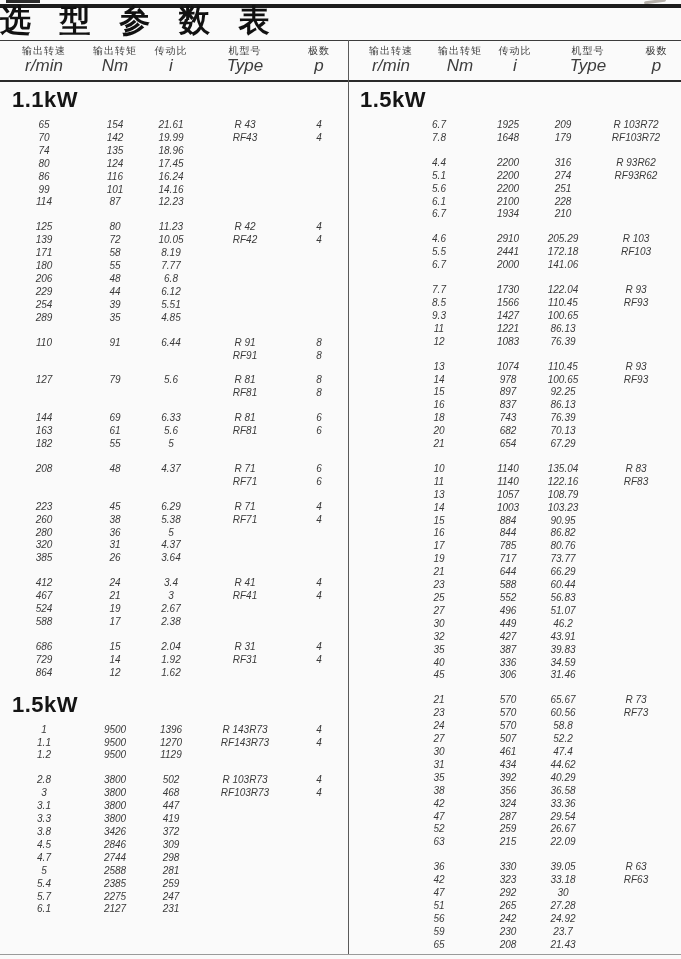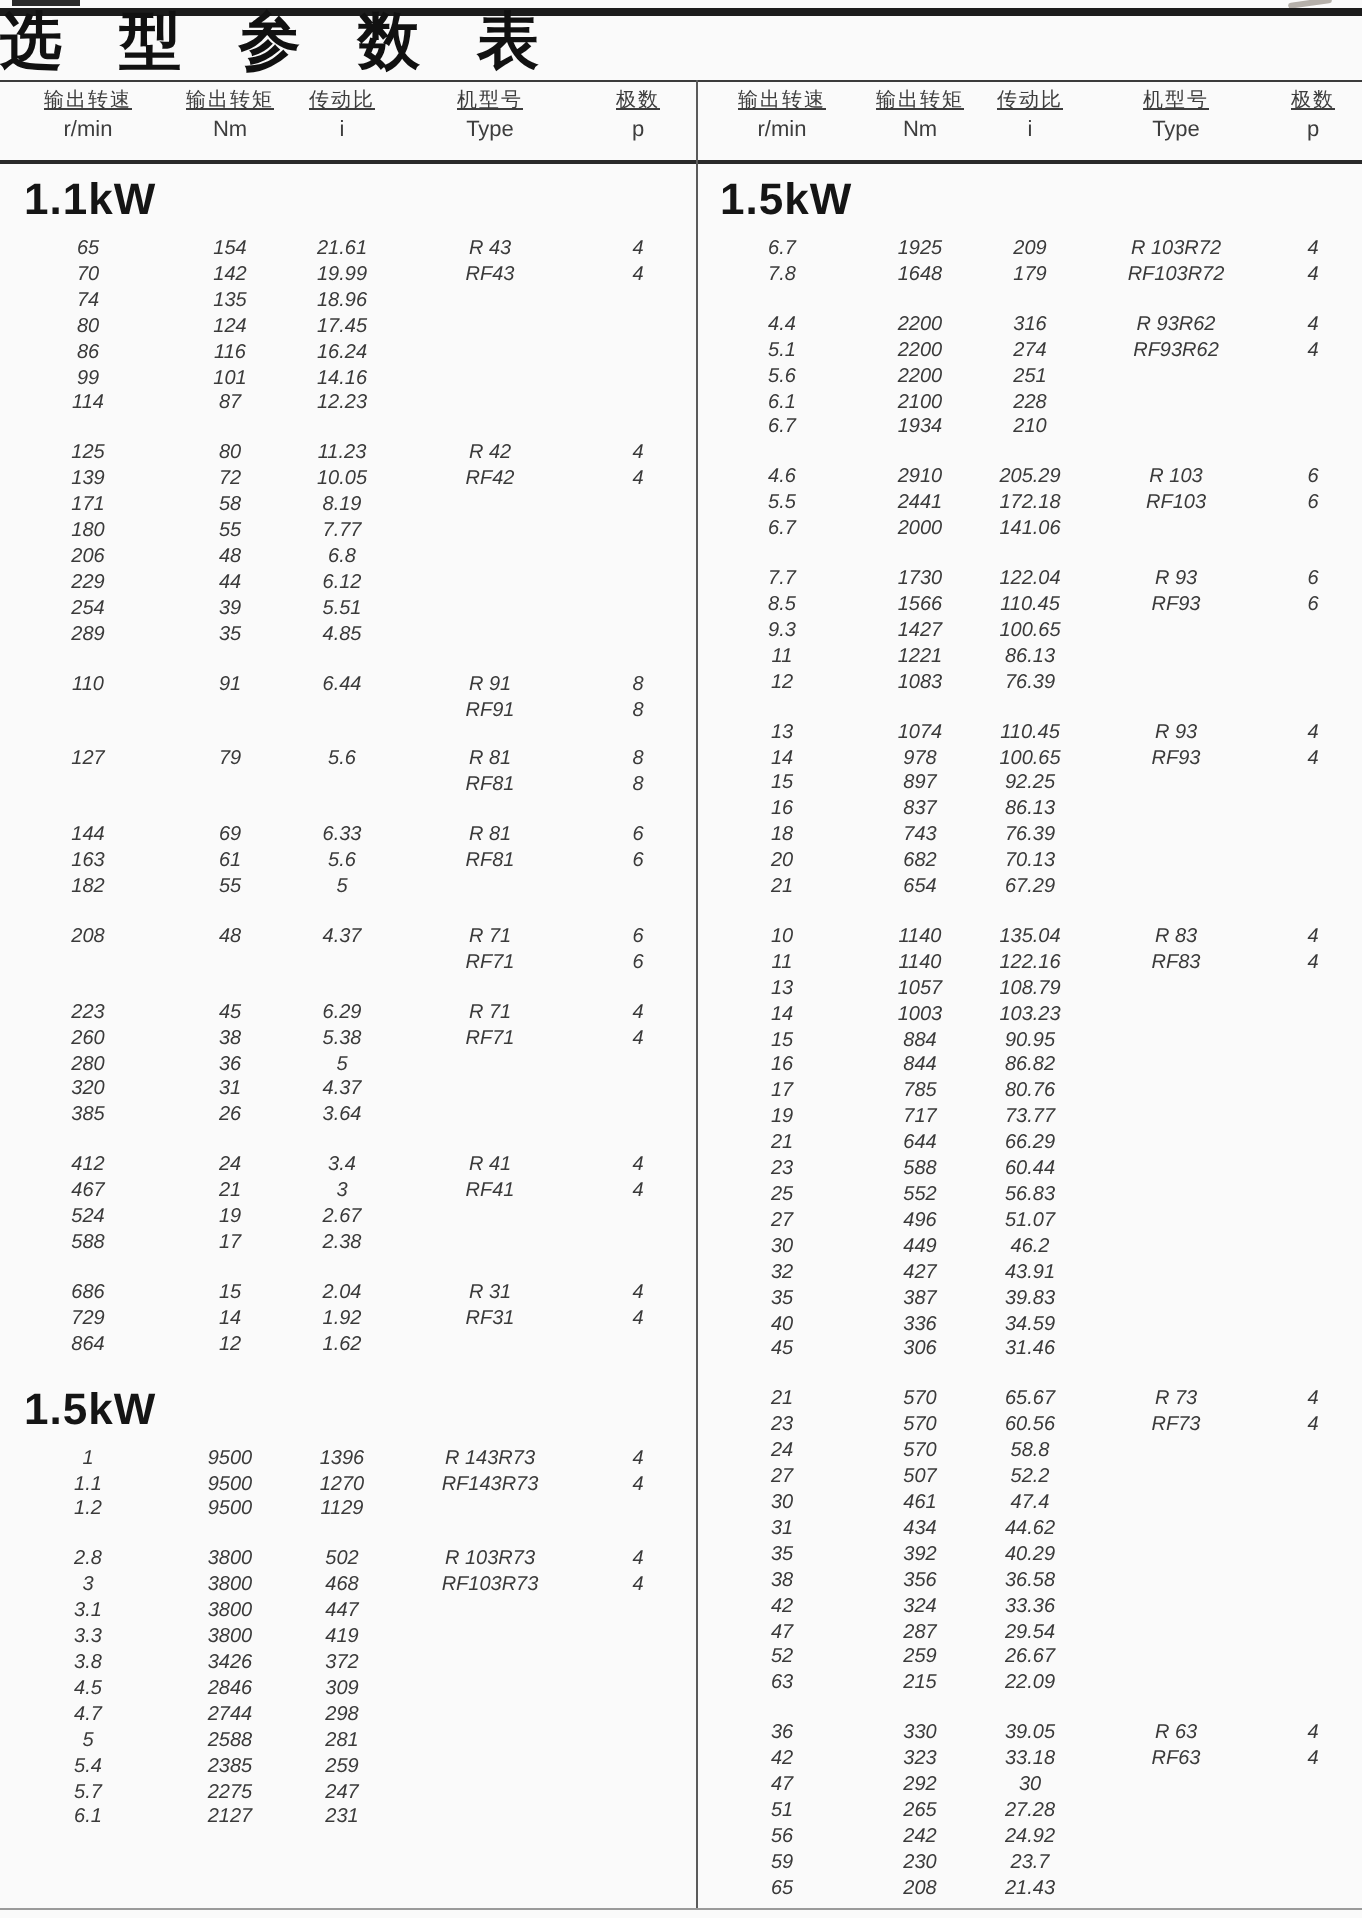--- a/index.html
+++ b/index.html
@@ -18,34 +18,34 @@
   .rule-bottom{top:954px;height:1px;background:#9a9a9a;}
   .vdivider{position:absolute;left:348px;top:40px;width:1px;height:914px;background:#5a5a5a;}
   .page-title{
     position:absolute;top:3px;left:0;width:681px;text-align:left;
     font-size:31px;font-weight:bold;color:#111;letter-spacing:10px;line-height:36px;
   }
   .header-half{position:absolute;top:43px;height:36px;display:grid;}
   .header-left{left:0;width:348px;grid-template-columns:88px 54px 58px 90px 58px;}
   .header-right{left:348px;width:333px;grid-template-columns:86px 52px 58px 88px 49px;}
   .hcell{text-align:center;}
-  .hcell .cn{font-size:10px;color:#3d3d3d;line-height:15px;letter-spacing:1px;text-decoration:underline;}
-  .hcell .unit{font-size:11px;color:#3d3d3d;line-height:15px;}
+  .hcell .cn{font-size:10px;color:#3d3d3d;line-height:15px;letter-spacing:1px;}
+  .hcell .unit{font-size:17px;color:#3d3d3d;line-height:15px;font-style:italic;}
   .half{position:absolute;top:84px;}
   .half-left{left:0;width:348px;}
   .half-right{left:348px;width:333px;}
   .section-heading{
     font-size:22px;font-weight:bold;color:#151515;
     margin:3px 0 6px 12px;line-height:26px;letter-spacing:0.5px;
   }
   .section-heading + .block{margin-top:2px;}
   .block{margin-bottom:12px;font-style:italic;}
   .row{display:grid;line-height:12.9px;font-size:10px;}
   .half-left .row{grid-template-columns:88px 54px 58px 90px 58px;}
-  .half-right .row{grid-template-columns:86px 52px 58px 88px 49px;}
+  .half-right .row{grid-template-columns:86px 52px 58px 88px 49px;padding-left:48px;}
   .cell{text-align:center;white-space:pre;color:#3a3a3a;}
 </style>
 </head>
 <body>
 
 <div class="artifact-tl"></div>
 <div class="artifact-tr"></div>
 
 <div class="rule rule-top"></div>
 <div class="page-title">选 型 参 数 表</div>

